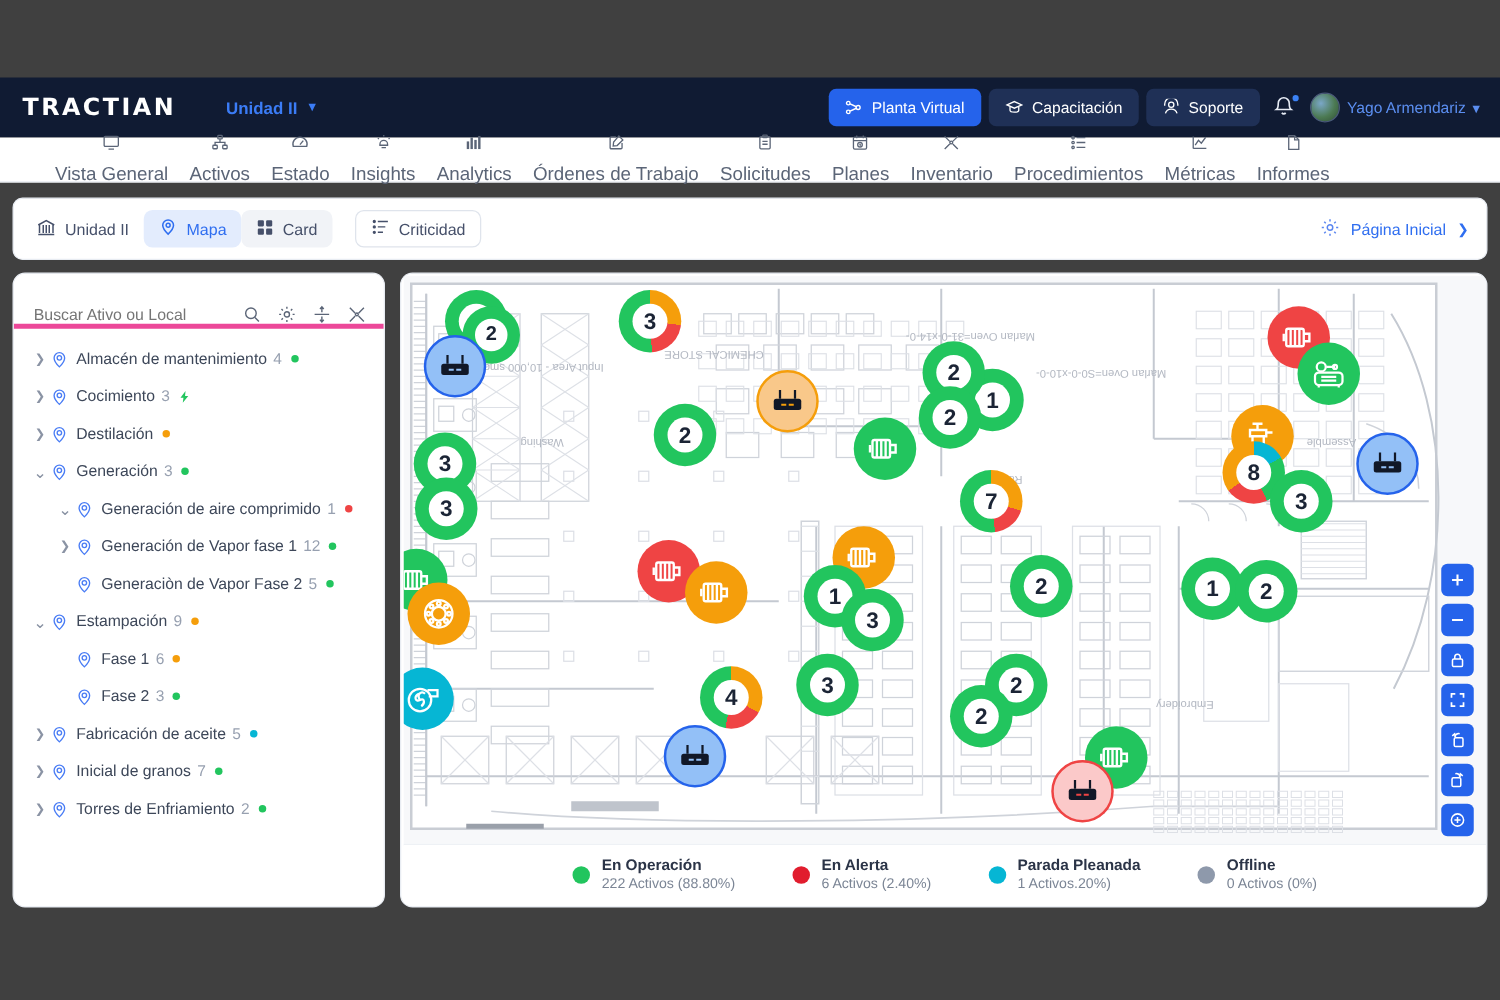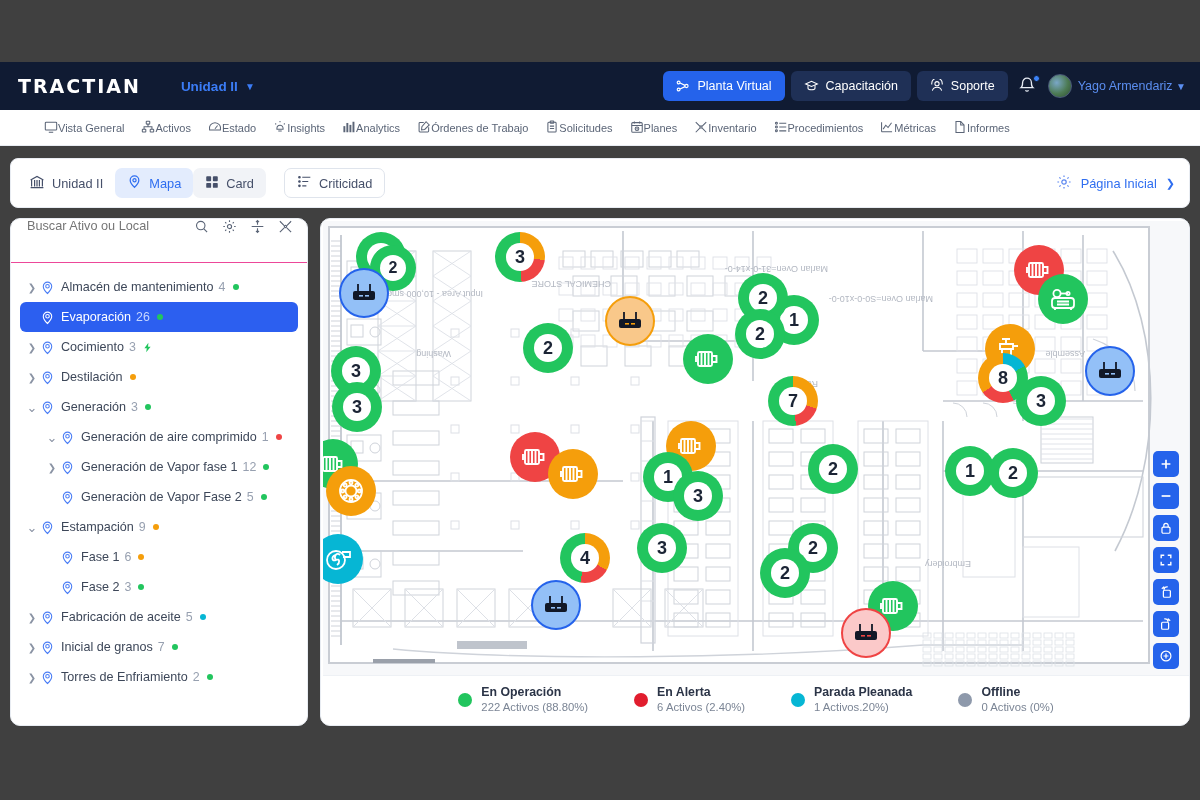--- a/index.html
+++ b/index.html
@@ -56,22 +56,22 @@
   }
   .user-name { color: #5b8ef0; font-size: 12.5px; cursor: pointer; }
 
   
   .navbar {
     position: absolute; left: 0; top: 110px; width: 1200px; height: 36px;
     background: #ffffff; border-bottom: 1px solid #e8ecf2;
     display: flex; align-items: center; padding-left: 44px; gap: 17px;
   }
   .nav-item {
-    display: flex; align-items: center; gap: 0;
-    font-size: 11px; color: #5b6577; cursor: pointer; white-space: nowrap;
+    display: flex; align-items: center; gap: 6px;
+    font-size: 15px; color: #5b6577; cursor: pointer; white-space: nowrap; flex-direction: column;
   }
   .nav-item svg { flex: none; }
 
   
   .toolbar {
     position: absolute; left: 10px; top: 158px; width: 1180px; height: 50px;
     background: #ffffff; border: 1px solid #e8ecf2; border-radius: 8px;
     display: flex; align-items: center; padding: 0 14px;
   }
   .tb-item {
@@ -87,22 +87,22 @@
     color: #2f6ef0; font-size: 12.8px; cursor: pointer;
   }
 
   
   .sidebar {
     position: absolute; left: 10px; top: 218px; width: 298px; height: 508px;
     background: #ffffff; border: 1px solid #e8ecf2; border-radius: 10px;
     overflow: hidden;
   }
   .search-row {
-    display: flex; align-items: flex-start; height: 44px; padding: 0 14px 0 16px;
-    border-bottom: 1px solid #ec4899;
+    display: flex; align-items: flex-end; height: 44px; padding: 0 14px 0 16px;
+    border-bottom: 4px solid #ec4899;
   }
   .search-input {
     flex: 1; border: none; outline: none; font-size: 12.7px; color: #737e91;
     font-family: "Liberation Sans", sans-serif; background: transparent;
   }
   .search-icons { display: flex; align-items: center; gap: 13px; color: #5b6577; }
   .search-icons span { cursor: pointer; display: flex; }
 
   .tree { padding: 9px 9px 0 9px; }
   .tnode {
@@ -411,32 +411,20 @@
         <div class="tnode" style="padding-left: 4px;">
           <span class="arrow">❯</span>
           <span class="pin">
             <svg width="15" height="15" viewBox="0 0 16 16" fill="none" stroke="#4a7df5" stroke-width="1.15">
               <path d="M8 14.4s4.5-4.3 4.5-7.6A4.5 4.5 0 0 0 3.5 6.8c0 3.3 4.5 7.6 4.5 7.6z"></path>
               <circle cx="8" cy="6.7" r="1.9"></circle>
             </svg>
           </span>
           <span class="tlabel">Almacén de mantenimiento</span>
           <span class="tcount">4</span>
-          <span class="dot" style="background: rgb(34, 197, 94);"></span>
-        </div>
-        <div class="tnode sel" style="padding-left: 4px;">
-          <span class="arrow"></span>
-          <span class="pin">
-            <svg width="15" height="15" viewBox="0 0 16 16" fill="none" stroke="#ffffff" stroke-width="1.15">
-              <path d="M8 14.4s4.5-4.3 4.5-7.6A4.5 4.5 0 0 0 3.5 6.8c0 3.3 4.5 7.6 4.5 7.6z"></path>
-              <circle cx="8" cy="6.7" r="1.9"></circle>
-            </svg>
-          </span>
-          <span class="tlabel">Evaporación</span>
-          <span class="tcount">26</span>
           <span class="dot" style="background: rgb(34, 197, 94);"></span>
         </div>
         <div class="tnode" style="padding-left: 4px;">
           <span class="arrow">❯</span>
           <span class="pin">
             <svg width="15" height="15" viewBox="0 0 16 16" fill="none" stroke="#4a7df5" stroke-width="1.15">
               <path d="M8 14.4s4.5-4.3 4.5-7.6A4.5 4.5 0 0 0 3.5 6.8c0 3.3 4.5 7.6 4.5 7.6z"></path>
               <circle cx="8" cy="6.7" r="1.9"></circle>
             </svg>
           </span>

